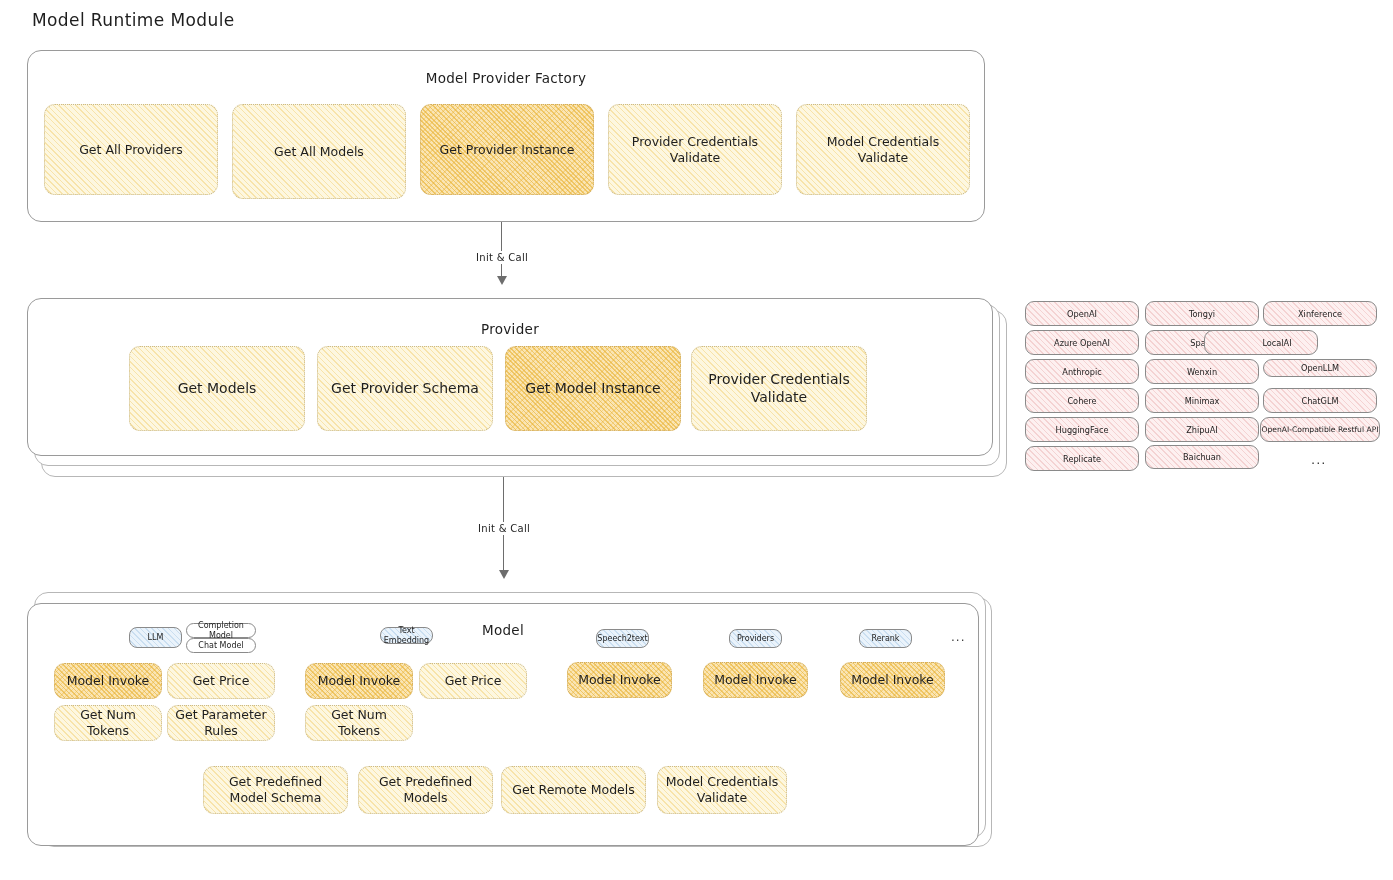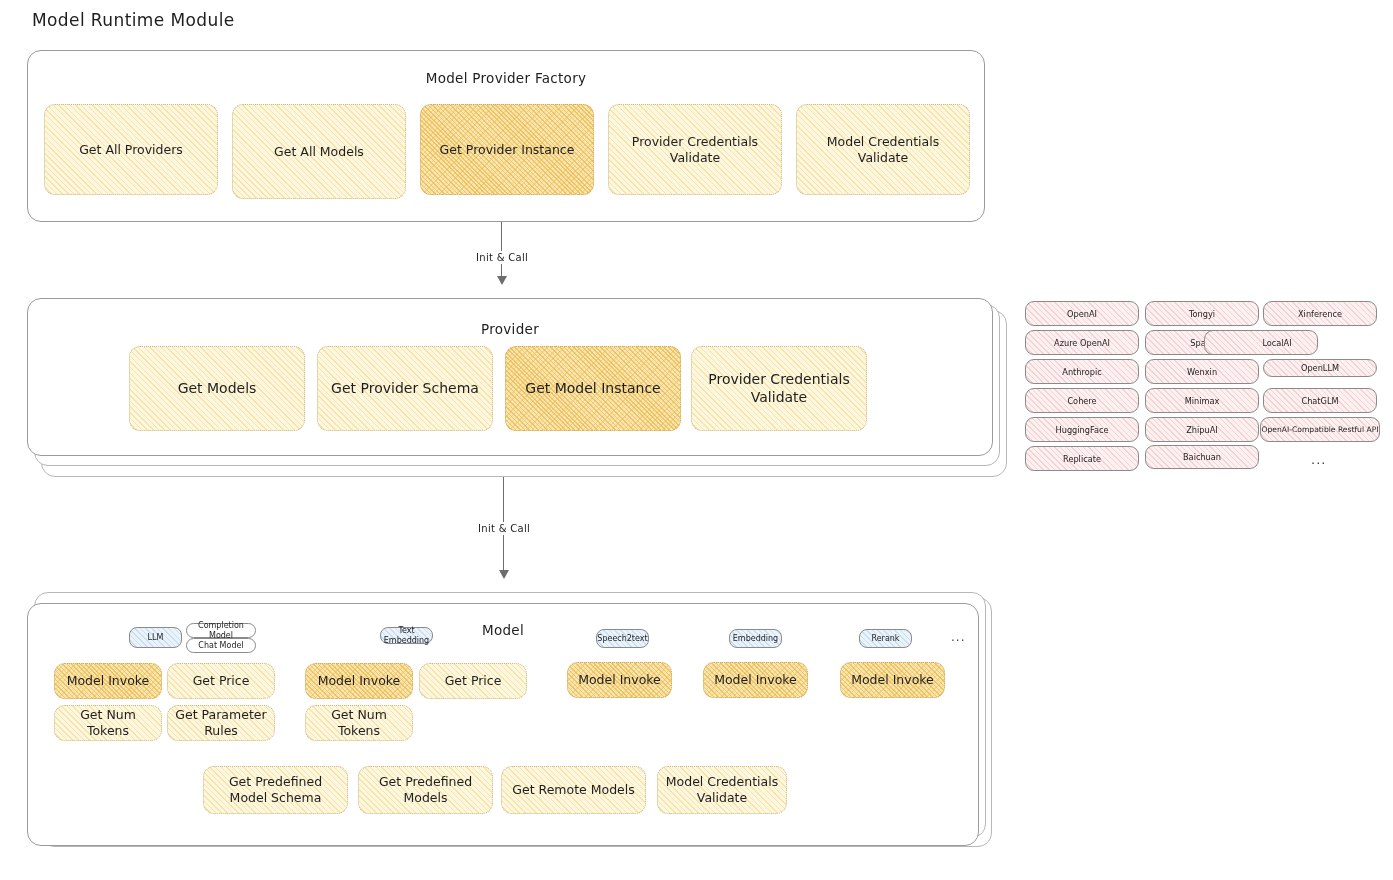--- a/index.html
+++ b/index.html
@@ -308,21 +308,21 @@
   </div>
 
   <div class="badge" style="left:596px; top:629px; width:53px; height:19px;">
     <span>Speech2text</span>
   </div>
   <div class="hbox hl" style="left:567px; top:662px; width:105px; height:36px;">
     <span>Model Invoke</span>
   </div>
 
   <div class="badge" style="left:729px; top:629px; width:53px; height:19px;">
-    <span>Embedding</span>
+    <span>Providers</span>
   </div>
   <div class="hbox hl" style="left:703px; top:662px; width:105px; height:36px;">
     <span>Model Invoke</span>
   </div>
 
   <div class="badge" style="left:859px; top:629px; width:53px; height:19px;">
     <span>Rerank</span>
   </div>
   <div class="hbox hl" style="left:840px; top:662px; width:105px; height:36px;">
     <span>Model Invoke</span>

